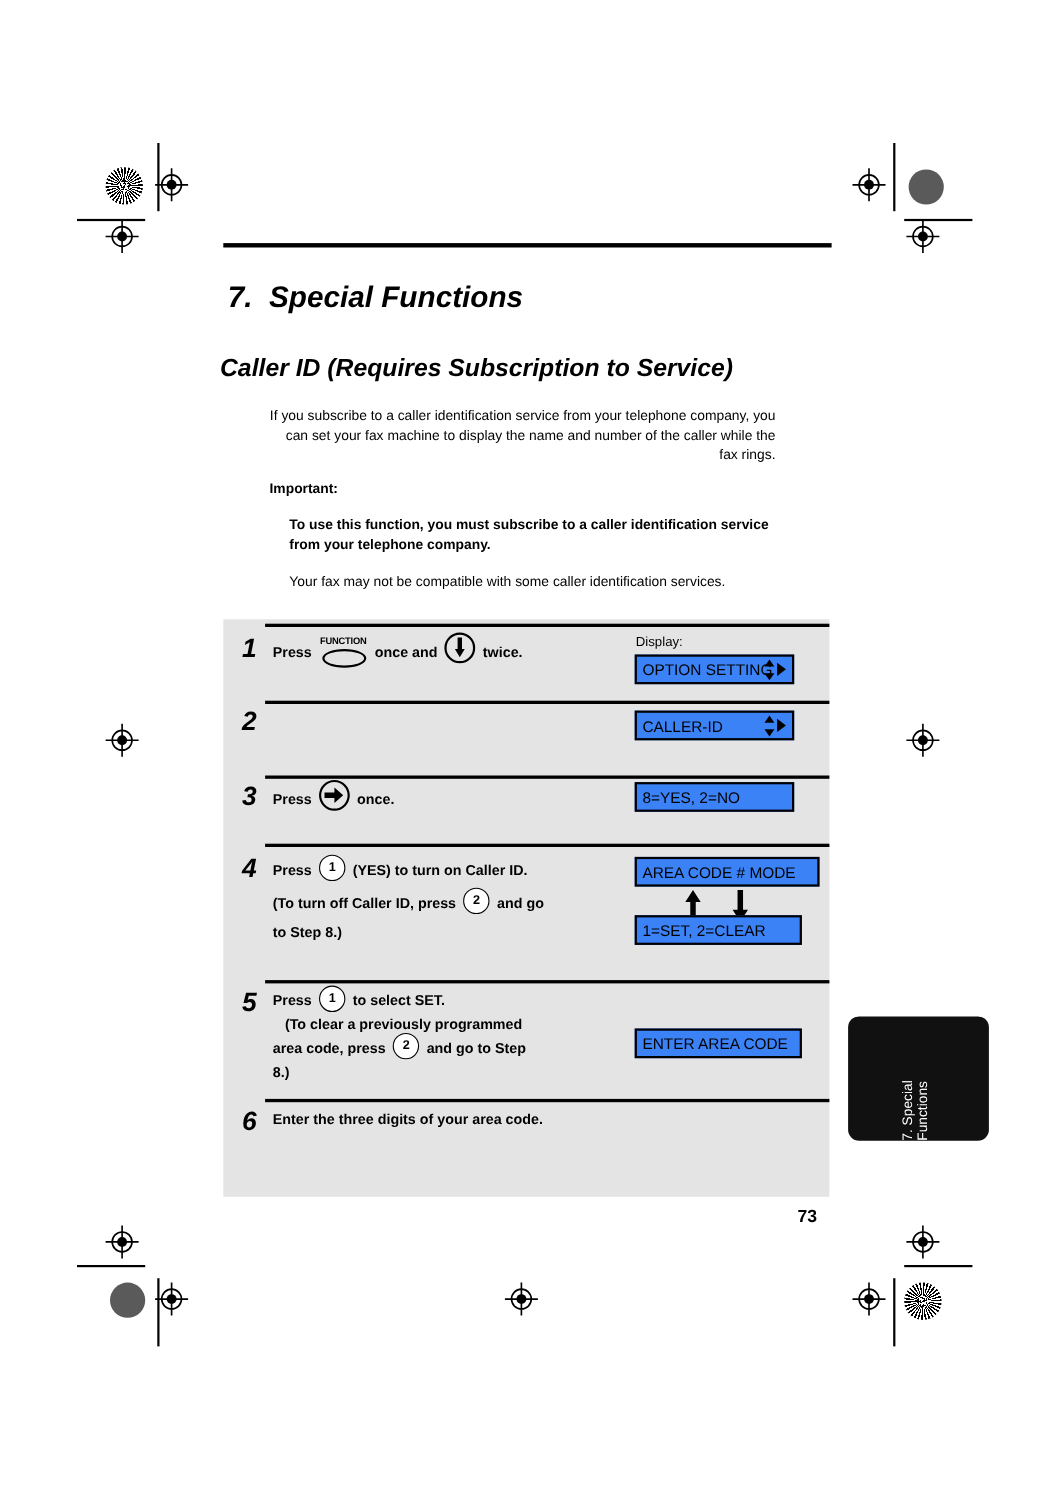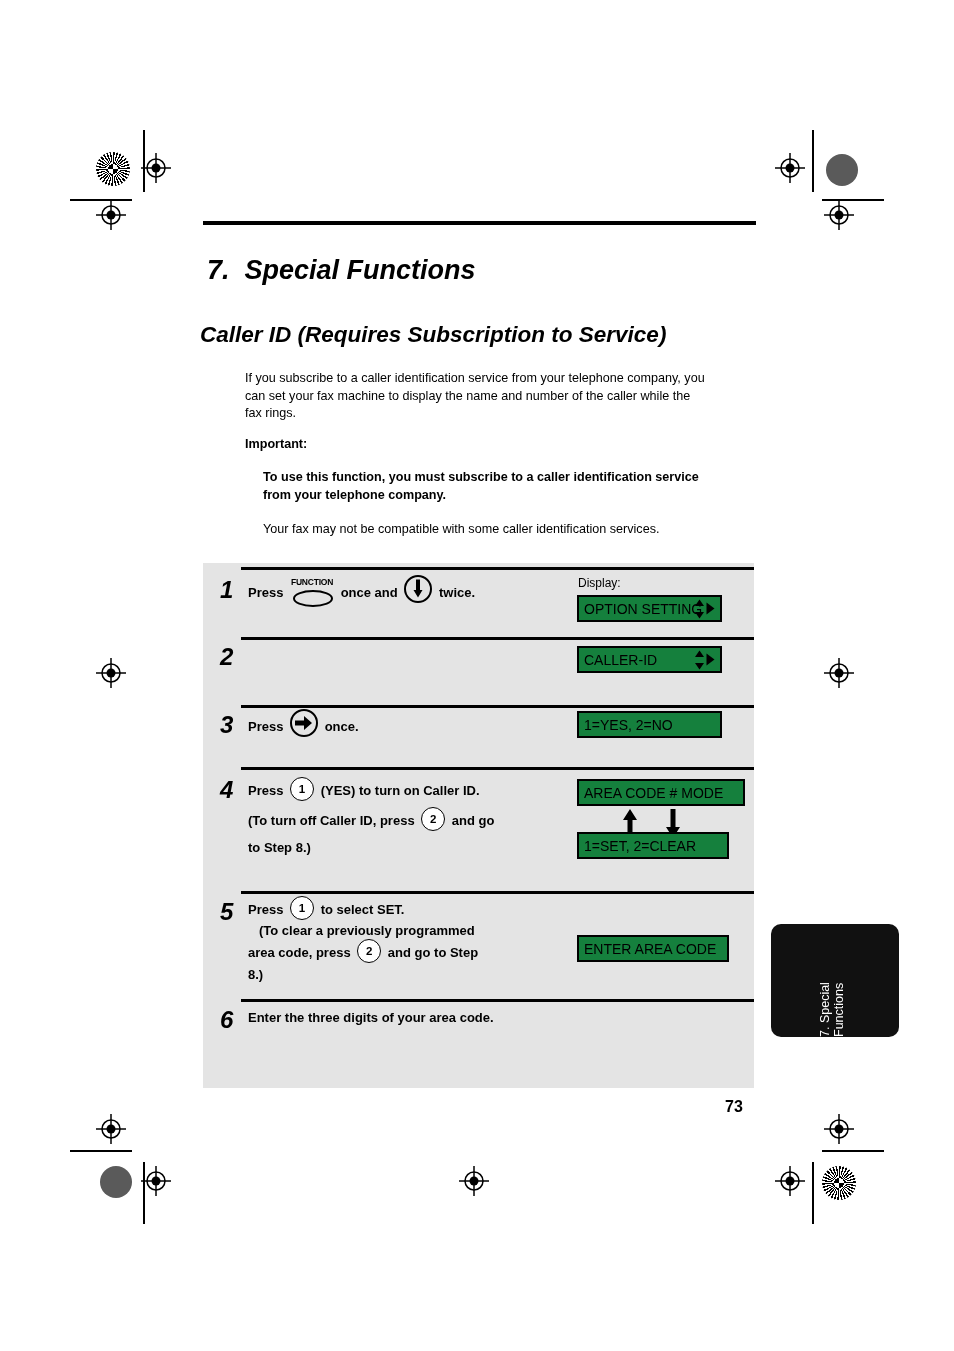--- a/index.html
+++ b/index.html
@@ -44,21 +44,21 @@
   }
   .section-title {
     position: absolute;
     left: 200px; top: 322px;
     font-size: 22.5px; font-weight: bold; font-style: italic;
     white-space: nowrap;
   }
   .intro {
     position: absolute;
     left: 245px; top: 370px; width: 460px;
-    font-size: 12.6px; line-height: 17.5px;
+    font-size: 12.6px; line-height: 17.5px; text-align: right;
   }
   .important-label {
     position: absolute;
     left: 245px; top: 437px;
     font-size: 12.6px; font-weight: bold;
   }
   .important-p1 {
     position: absolute;
     left: 263px; top: 469px; width: 460px;
     font-size: 12.6px; line-height: 17.5px; font-weight: bold;
@@ -134,21 +134,21 @@
   .icon-circle svg { position: absolute; left: 0; top: 0; }
 
   
   .display-label {
     position: absolute;
     font-size: 12px; font-weight: normal;
   }
   .display-box {
     position: absolute;
     border: 2.5px solid #000;
-    background: #15803d;
+    background: #3b82f6;
     box-sizing: border-box;
     display: flex; align-items: center;
     padding-left: 5px;
     font-size: 14px;
     white-space: nowrap;
   }
   .display-box .dsp-text { flex: 0 0 auto; }
   .display-box .dsp-arrows {
     position: absolute; right: 5px; top: 50%;
     transform: translateY(-50%);
@@ -334,21 +334,21 @@
   <div class="step-sep" style="top:142px;"></div>
 
   <div class="step-num" style="left:17px; top:150px;">3</div>
   <div class="step-text" style="left:45px; top:146px;">
     <span>Press </span><span class="icon-circle"><svg width="24" height="24" viewBox="0 0 24 24">
           <path d="M3 9.5 L12 9.5 L12 5 L20 12 L12 19 L12 14.5 L3 14.5 Z" fill="#000"></path>
         </svg></span><span> once.</span>
   </div>
 
   <div class="display-box" style="left:374px; top:148px; width:145px; height:27px;">
-    <span class="dsp-text">1=YES, 2=NO</span>
+    <span class="dsp-text">8=YES, 2=NO</span>
   </div>
 
   <div class="step-sep" style="top:204px;"></div>
 
   <div class="step-num" style="left:17px; top:215px;">4</div>
   <div class="step-text" style="left:45px; top:213px;">
     <span>Press </span><span class="icon-circle num"><span>1</span></span><span> (YES) to turn on Caller ID.</span>
   </div>
   <div class="step-text" style="left:45px; top:243px;">
     <span>(To turn off Caller ID, press </span><span class="icon-circle num"><span>2</span></span><span> and go</span>

